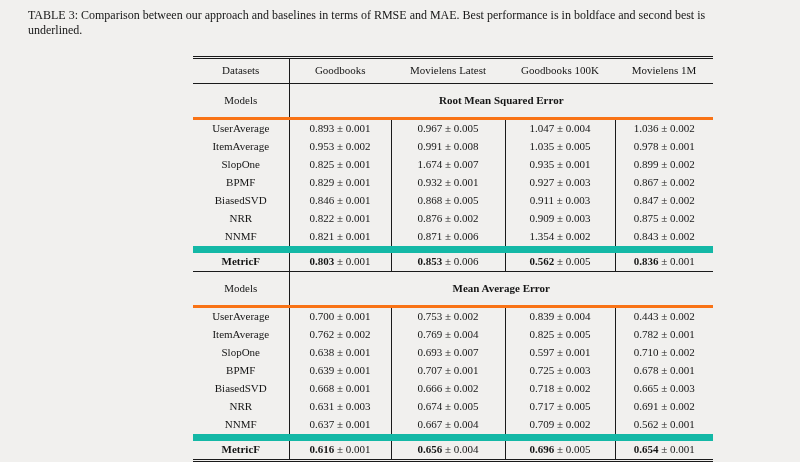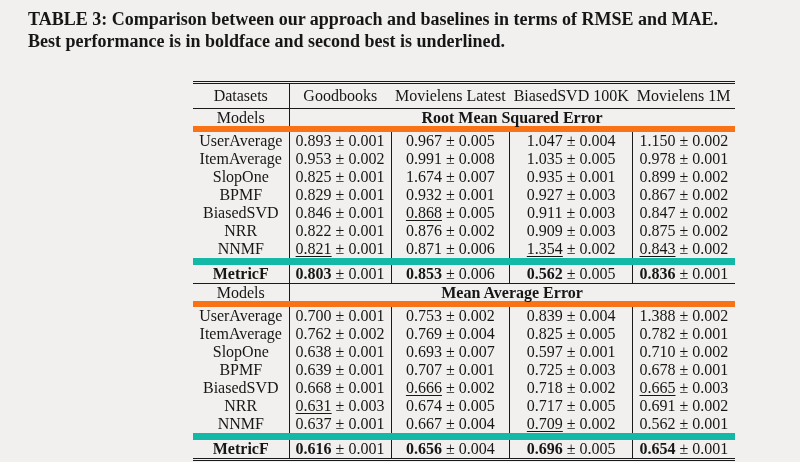--- a/index.html
+++ b/index.html
@@ -10,32 +10,31 @@
     width: 800px;
     height: 462px;
     overflow: hidden;
     background: #f1f0ee;
     color: #161616;
     font-family: "Liberation Serif", "DejaVu Serif", serif;
   }
   .caption {
     margin: 8px 30px 0 28px;
     max-width: 716px;
-    font-size: 18px;
+    font-size: 12px;
     line-height: 1.24;
     text-align: left;
-    font-weight: bold;
   }
   table.results {
     border-collapse: collapse;
     table-layout: fixed;
-    margin: 28px 0 0 193px;
+    margin: 18px 0 0 193px;
     border-top: 3px double #1a1a1a;
     border-bottom: 3px double #1a1a1a;
-    font-size: 16px;
+    font-size: 11px;
   }
   table.results col.c-model  { width: 96px; }
   table.results col.c-gb     { width: 102px; }
   table.results col.c-mll    { width: 114px; }
   table.results col.c-ml100k { width: 110px; }
   table.results col.c-ml1m   { width: 98px; }
   th, td {
     text-align: center;
     font-weight: normal;
     white-space: nowrap;
@@ -44,35 +43,35 @@
   }
   thead th {
     border-bottom: 1px solid #1a1a1a;
     padding: 4.5px 4px;
   }
   thead th:nth-child(2) {
     border-left: 1px solid #1a1a1a;
   }
   tr.section-header td {
     border-top: 1px solid #1a1a1a;
-    border-bottom: 6px solid #f97316;
-    padding: 1px 4px;
+    border-bottom: 3px solid #f97316;
+    padding: 9px 4px;
   }
   tr.section-header td + td {
     border-left: 1px solid #1a1a1a;
     font-weight: bold;
   }
   tr.data-row td + td {
     border-left: 1px solid #1a1a1a;
   }
   tr.best-row td {
     border-top: 7px solid #14b8a6;
   }
   .bold { font-weight: bold; }
-  .underline { text-decoration: underline; text-underline-offset: 2px; text-align: right; }
+  .underline { text-underline-offset: 2px; text-align: right; }
 </style>
 </head>
 <body>
 
 <div class="page">
   <p class="caption">
     <span>TABLE 3: Comparison between our approach and baselines in terms of RMSE and MAE. Best performance is in boldface and second best is underlined.</span>
   </p>
 
   <table class="results">
@@ -81,35 +80,35 @@
       <col class="c-gb">
       <col class="c-mll">
       <col class="c-ml100k">
       <col class="c-ml1m">
     </colgroup>
     <thead>
       <tr>
         <th>Datasets</th>
         <th>Goodbooks</th>
         <th>Movielens Latest</th>
-        <th>BiasedSVD 100K</th>
+        <th>Goodbooks 100K</th>
         <th>Movielens 1M</th>
       </tr>
     </thead>
     <tbody id="table-body">
     <tr class="section-header">
           <td>Models</td>
           <td colspan="4">Root Mean Squared Error</td>
         </tr>
         <tr class="data-row">
           <td>UserAverage</td>
           <td><span>0.893</span><span> ± 0.001</span></td>
           <td><span>0.967</span><span> ± 0.005</span></td>
           <td><span>1.047</span><span> ± 0.004</span></td>
-          <td><span>1.150</span><span> ± 0.002</span></td>
+          <td><span>1.036</span><span> ± 0.002</span></td>
         </tr>
         <tr class="data-row">
           <td>ItemAverage</td>
           <td><span>0.953</span><span> ± 0.002</span></td>
           <td><span>0.991</span><span> ± 0.008</span></td>
           <td><span>1.035</span><span> ± 0.005</span></td>
           <td><span>0.978</span><span> ± 0.001</span></td>
         </tr>
         <tr class="data-row">
           <td>SlopOne</td>
@@ -155,21 +154,21 @@
         </tr>
         <tr class="section-header">
           <td>Models</td>
           <td colspan="4">Mean Average Error</td>
         </tr>
         <tr class="data-row">
           <td>UserAverage</td>
           <td><span>0.700</span><span> ± 0.001</span></td>
           <td><span>0.753</span><span> ± 0.002</span></td>
           <td><span>0.839</span><span> ± 0.004</span></td>
-          <td><span>1.388</span><span> ± 0.002</span></td>
+          <td><span>0.443</span><span> ± 0.002</span></td>
         </tr>
         <tr class="data-row">
           <td>ItemAverage</td>
           <td><span>0.762</span><span> ± 0.002</span></td>
           <td><span>0.769</span><span> ± 0.004</span></td>
           <td><span>0.825</span><span> ± 0.005</span></td>
           <td><span>0.782</span><span> ± 0.001</span></td>
         </tr>
         <tr class="data-row">
           <td>SlopOne</td>

